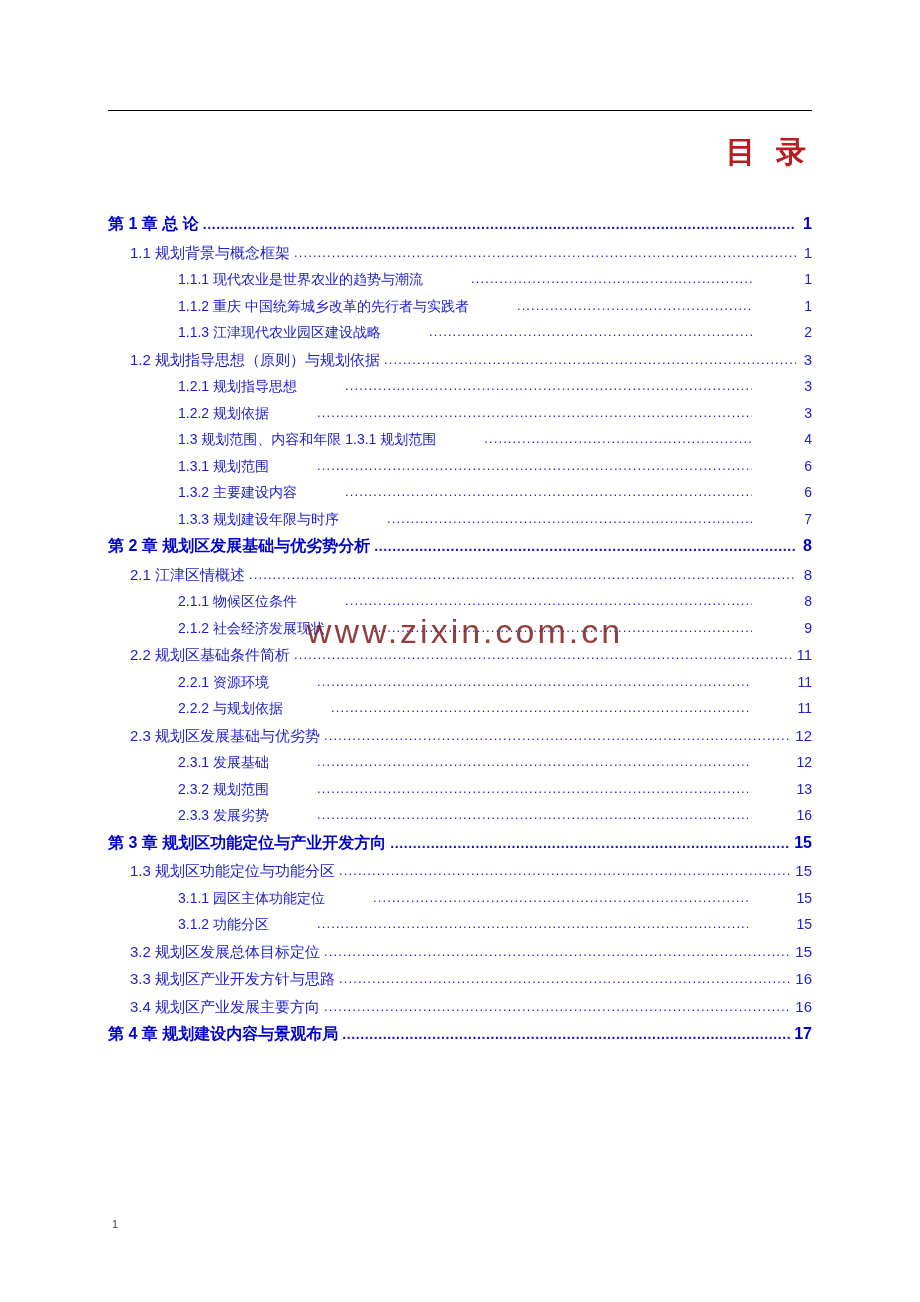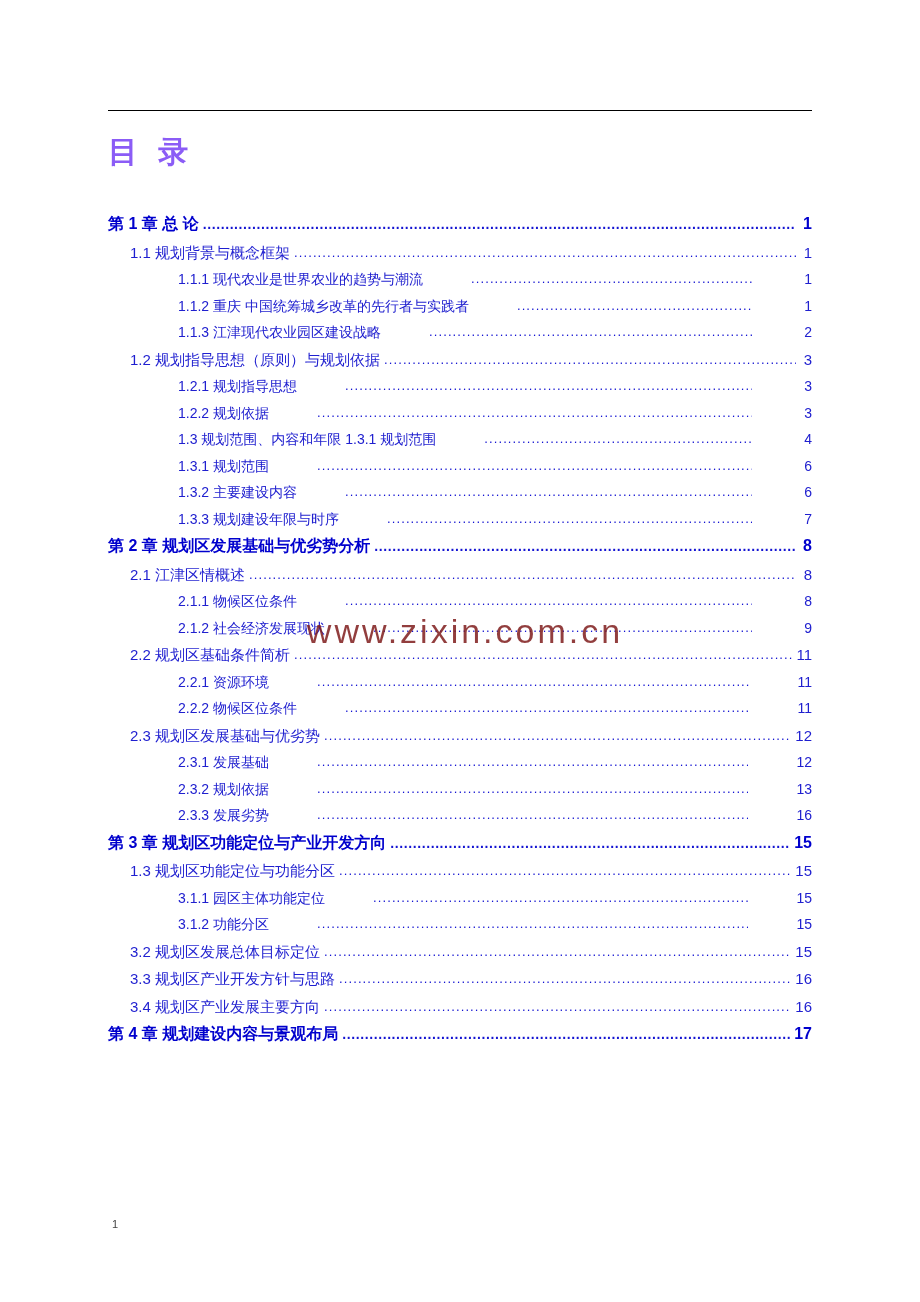--- a/index.html
+++ b/index.html
@@ -26,25 +26,25 @@
     top: 110px;
     width: 704px;
     height: 0;
     border-top: 1px solid #000000;
   }
   .doc-title {
     position: absolute;
     left: 108px;
     top: 132px;
     width: 704px;
-    text-align: left;
+    text-align: right;
     font-size: 30px;
     font-weight: bold;
     letter-spacing: 6px;
-    color: #8b5cf6;
+    color: #b91c1c;
     font-family: "Liberation Sans", sans-serif;
   }
   .toc {
     position: absolute;
     left: 108px;
     top: 216px;
     width: 704px;
   }
   .toc-row {
     display: flex;
@@ -215,36 +215,36 @@
         <span class="label">2.2  规划区基础条件简析</span>
         <span class="dots">...........................................................................................................................................</span>
         <span class="pageno">11</span>
       </div>
       <div class="toc-row lvl3">
         <span class="label">2.2.1  资源环境</span>
         <span class="dots">...........................................................................................................................................</span>
         <span class="pageno">11</span>
       </div>
       <div class="toc-row lvl3">
-        <span class="label">2.2.2  物候区位条件</span>
+        <span class="label">2.2.2  与规划依据</span>
         <span class="dots">...........................................................................................................................................</span>
         <span class="pageno">11</span>
       </div>
       <div class="toc-row lvl2">
         <span class="label">2.3 规划区发展基础与优劣势</span>
         <span class="dots">...........................................................................................................................................</span>
         <span class="pageno">12</span>
       </div>
       <div class="toc-row lvl3">
         <span class="label">2.3.1 发展基础</span>
         <span class="dots">...........................................................................................................................................</span>
         <span class="pageno">12</span>
       </div>
       <div class="toc-row lvl3">
-        <span class="label">2.3.2  规划依据</span>
+        <span class="label">2.3.2  规划范围</span>
         <span class="dots">...........................................................................................................................................</span>
         <span class="pageno">13</span>
       </div>
       <div class="toc-row lvl3">
         <span class="label">2.3.3  发展劣势</span>
         <span class="dots">...........................................................................................................................................</span>
         <span class="pageno">16</span>
       </div>
       <div class="toc-row lvl1">
         <span class="label">第 3 章    规划区功能定位与产业开发方向</span>

